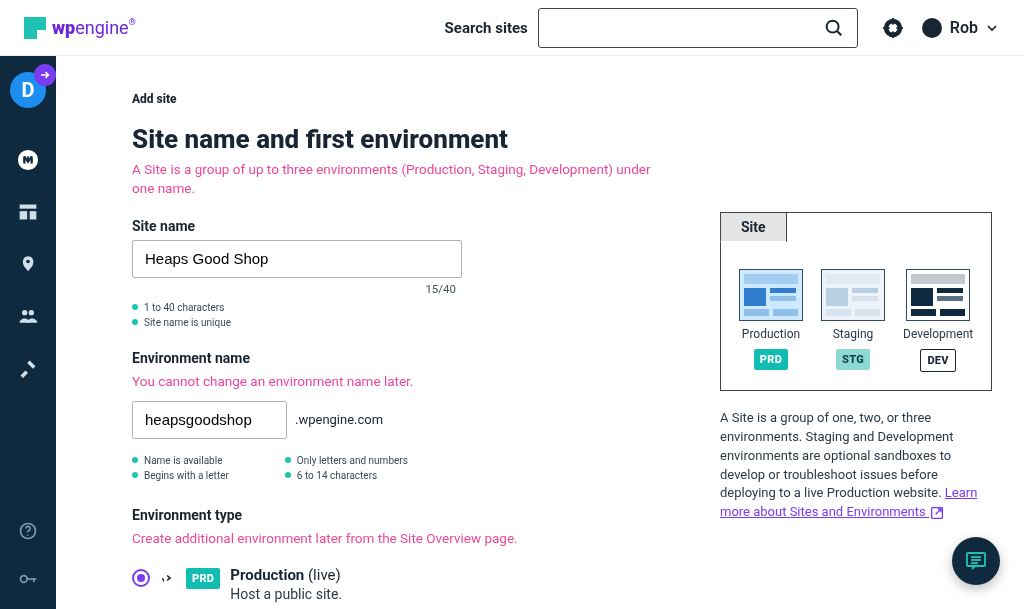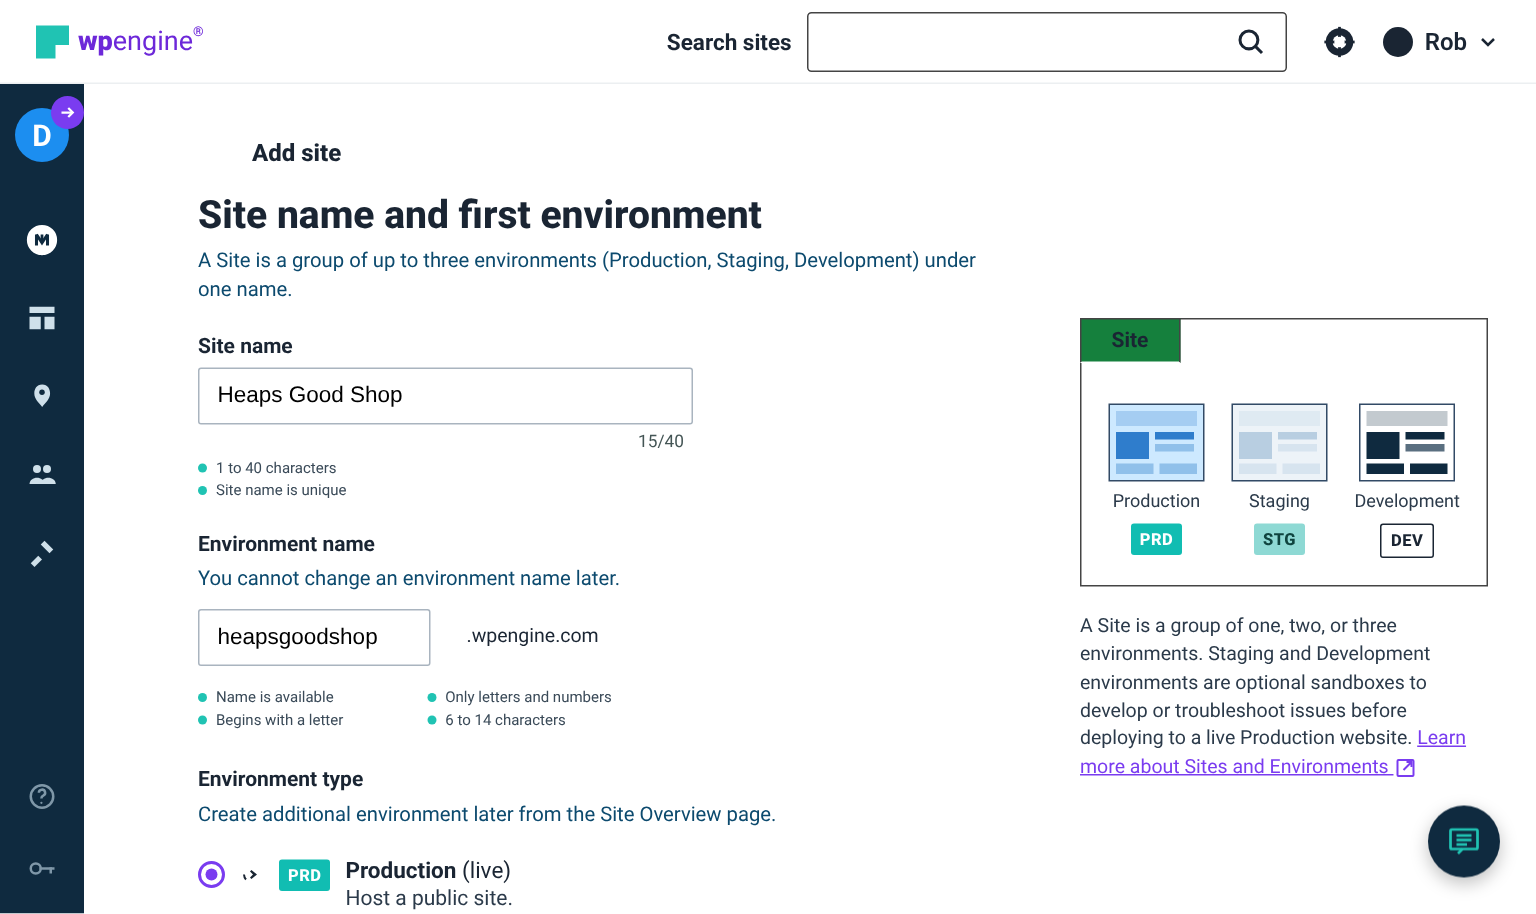--- a/index.html
+++ b/index.html
@@ -22,50 +22,50 @@
   .sidebar { width:56px; background:#0f2a3f; color:#cfe0ea; display:flex; flex-direction:column; align-items:center; padding-top:16px; position:relative; }
   .side-d { width:36px; height:36px; border-radius:50%; background:#1c8ef0; color:#fff; display:flex; align-items:center; justify-content:center; font-weight:700; font-size:20px; position:relative; }
   .side-d .badge { position:absolute; top:-8px; right:-10px; width:22px; height:22px; border-radius:50%; background:#7a3cf0; display:flex; align-items:center; justify-content:center; }
   .side-icons { display:flex; flex-direction:column; gap:28px; margin-top:40px; align-items:center; }
   .side-icons .s-icon { width:24px; height:24px; color:#e7eef3; }
   .side-bottom { margin-top:auto; margin-bottom:20px; display:flex; flex-direction:column; gap:28px; align-items:center; }
   .main { flex:1; padding:36px 60px 40px 76px; overflow:auto; position:relative; }
   .columns { display:flex; gap:48px; }
   .colL { flex:0 0 540px; }
   .colR { flex:1; padding-top:120px; max-width:280px; }
-  h4.addsite { font-size:16px; font-weight:800; margin-bottom:18px; color:#1a2533;margin-left:36px; }
+  h4.addsite { font-size:12px; font-weight:800; margin-bottom:18px; color:#1a2533; }
   h1.pagetitle { font-size:26px; font-weight:800; color:#1a2533; margin-bottom:6px; }
-  .subtext { font-size:13.5px; color:#0c4a6e; line-height:1.4; }
+  .subtext { font-size:13.5px; color:#ec4899; line-height:1.4; }
   .field-label { font-weight:700; font-size:14px; margin-top:20px; margin-bottom:6px; }
   .text-input { width:330px; height:38px; border:1px solid #a9b4bf; border-radius:2px; padding:0 12px; font-size:15px; }
   .site-name-row { position:relative; width:330px; }
   .counter { position:absolute; right:6px; bottom:-18px; font-size:11.5px; color:#455; }
   .hints { margin-top:6px; list-style:none; font-size:10px; color:#3a4a58;text-align:center; }
   .hints li { display:flex; align-items:center; gap:6px; line-height:1.5; }
   .hints li::before { content:""; width:6px; height:6px; border-radius:50%; background:#20c3b3; display:inline-block; }
   .hints-2col { display:flex; gap:56px; }
-  .env-name-row { display:flex; align-items:center; gap:24px; }
+  .env-name-row { display:flex; align-items:center; gap:8px; }
   .env-input { width:155px; height:38px; border:1px solid #a9b4bf; border-radius:2px; padding:0 12px; font-size:15px; }
   .suffix { font-size:13px; color:#1a2533; }
   .env-types { margin-top:10px; }
   .radio-row { display:flex; align-items:flex-start; gap:10px; margin-top:18px; }
   .radio { width:18px; height:18px; border:2px solid #6a7a88; border-radius:50%; margin-top:3px; position:relative; flex:0 0 18px; }
   .radio.selected { border-color:#7a3cf0; }
   .radio.selected::after { content:""; position:absolute; inset:3px; border-radius:50%; background:#7a3cf0; }
   .arrow-icon { width:16px; height:16px; margin-top:4px; color:#1a2533; }
   .env-chip { font-size:11px; font-weight:800; padding:4px 6px; border-radius:2px; letter-spacing:0.3px; margin-top:2px; }
   .chip-prd { background:#11bdb2; color:#fff; }
   .chip-stg { background:#8ed9d4; color:#0f443f; }
   .chip-dev { background:#fff; color:#1a2533; border:1.5px solid #1a2533; }
   .radio-text .t1 { font-size:15px; }
   .radio-text .t1 b { font-weight:700; }
   .radio-text .t2 { font-size:14px; margin-top:2px; color:#2b3a4a; }
   
   .site-card { border:1px solid #444; position:relative; padding:56px 18px 18px; }
-  .site-tab { position:absolute; top:-1px; left:-1px; border:1px solid #444; border-bottom:1px solid #fff; background:#15803d; padding:6px 20px; font-weight:700; font-size:14px; }
+  .site-tab { position:absolute; top:-1px; left:-1px; border:1px solid #444; border-bottom:1px solid #fff; background:#e5e5e5; padding:6px 20px; font-weight:700; font-size:14px; }
   .env-thumbs { display:flex; gap:18px; justify-content:space-between; }
   .thumb-unit { display:flex; flex-direction:column; align-items:center; gap:6px; }
   .thumb { width:64px; height:52px; border:1px solid #324a66; position:relative; }
   .thumb .bar { position:absolute; top:4px; left:4px; right:4px; height:10px; background:#324a66; opacity:.25; }
   .thumb.prd { background:linear-gradient(#cde9ff,#cde9ff); }
   .thumb.prd .block-main{ position:absolute; left:4px; top:18px; width:22px; height:18px; background:#2f7dcc; }
   .thumb.prd .line1{ position:absolute; left:30px; top:18px; width:26px; height:5px; background:#2f7dcc; }
   .thumb.prd .line2{ position:absolute; left:30px; top:26px; width:26px; height:5px; background:#90c0ea; }
   .thumb.prd .f1{ position:absolute; left:4px; bottom:4px; width:25px; height:7px; background:#90c0ea; }
   .thumb.prd .f2{ position:absolute; right:4px; bottom:4px; width:25px; height:7px; background:#90c0ea; }

